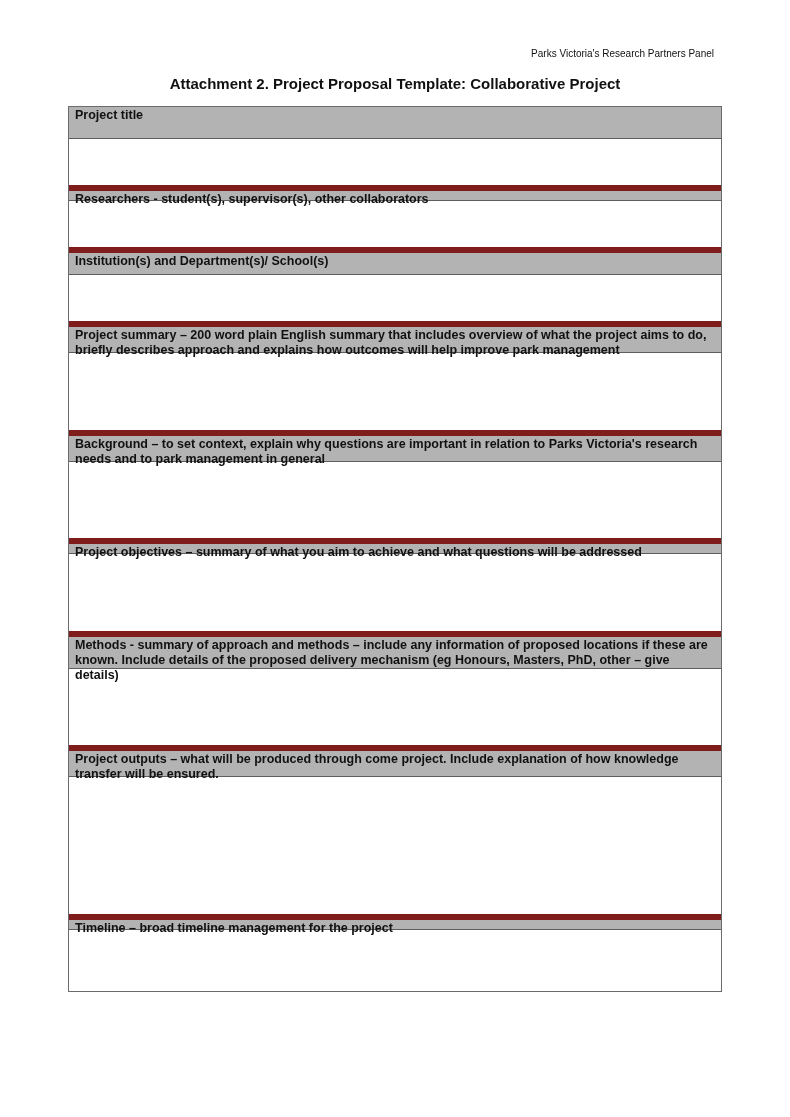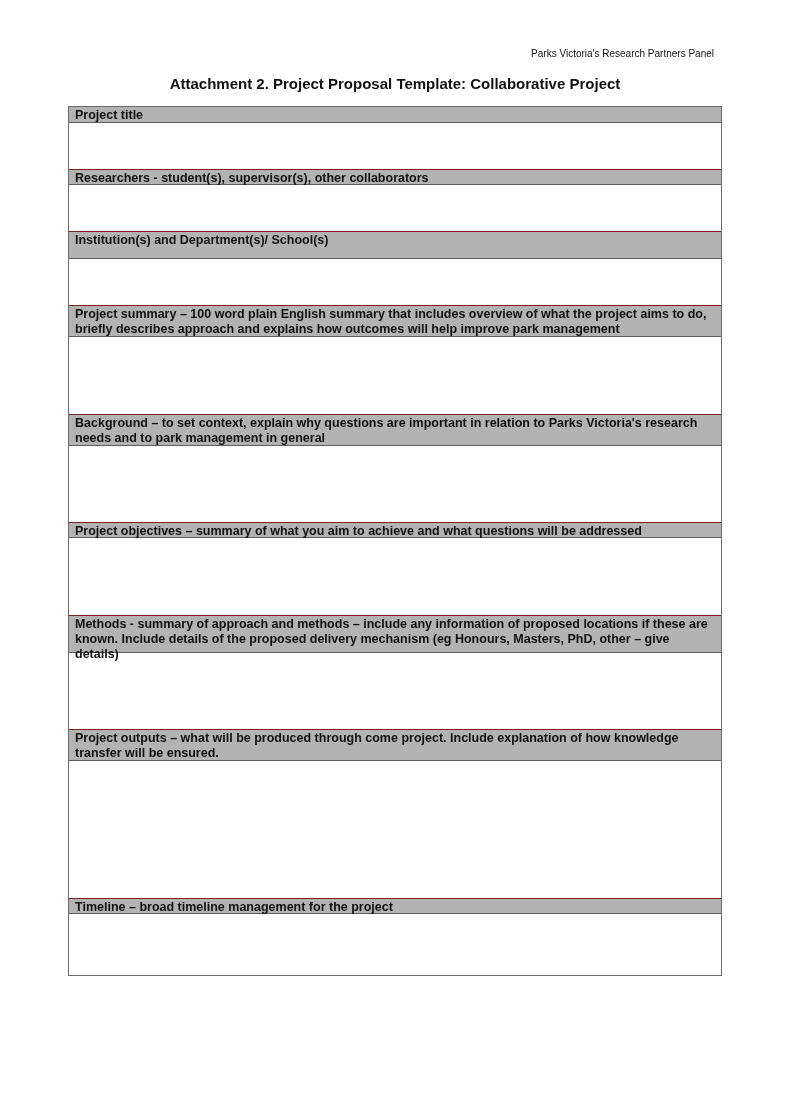--- a/index.html
+++ b/index.html
@@ -35,21 +35,21 @@
     .form-table {
       position: absolute;
       left: 68px;
       top: 106px;
       width: 654px;
       border: 1px solid #6b6b6b;
       box-sizing: border-box;
     }
     .section-header {
       background: #b3b3b3;
-      border-top: 1px solid #7f1d1d;
+      border-top: 6px solid #7f1d1d;
       border-bottom: 1px solid #5e5e5e;
       padding: 1px 6px 0 6px;
       font-size: 12.5px;
       font-weight: bold;
       line-height: 15px;
       box-sizing: border-box;
     }
     .section:first-child .section-header {
       border-top: none;
     }
@@ -59,33 +59,33 @@
     }
   </style>
 </head>
 <body>
 
 <div class="running-header">Parks Victoria's Research Partners Panel</div>
 <div class="doc-title">Attachment 2. Project Proposal Template: Collaborative Project</div>
 
 <div class="form-table">
   <div class="section">
-    <div class="section-header" style="height:16px">Project title</div>
+    <div class="section-header" style="height:32px">Project title</div>
     <div class="section-body" style="height:46px"></div>
   </div>
   <div class="section">
     <div class="section-header" style="height:16px">Researchers - student(s), supervisor(s), other collaborators</div>
     <div class="section-body" style="height:46px"></div>
   </div>
   <div class="section">
     <div class="section-header" style="height:28px">Institution(s) and Department(s)/ School(s)</div>
     <div class="section-body" style="height:46px"></div>
   </div>
   <div class="section">
-    <div class="section-header" style="height:32px">Project summary – 100 word plain English summary that includes overview of what the project aims to do, briefly describes approach and explains how outcomes will help improve park management</div>
+    <div class="section-header" style="height:32px">Project summary – 200 word plain English summary that includes overview of what the project aims to do, briefly describes approach and explains how outcomes will help improve park management</div>
     <div class="section-body" style="height:77px"></div>
   </div>
   <div class="section">
     <div class="section-header" style="height:32px">Background – to set context, explain why questions are important in relation to Parks Victoria's research needs and to park management in general</div>
     <div class="section-body" style="height:76px"></div>
   </div>
   <div class="section">
     <div class="section-header" style="height:16px">Project objectives – summary of what you aim to achieve and what questions will be addressed</div>
     <div class="section-body" style="height:77px"></div>
   </div>

